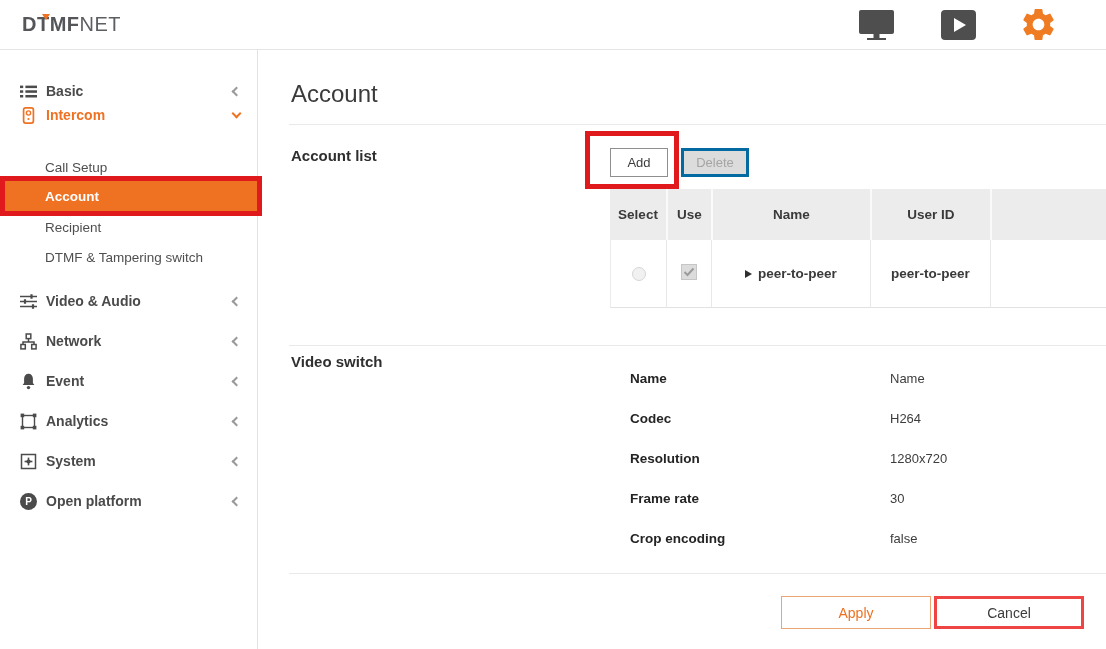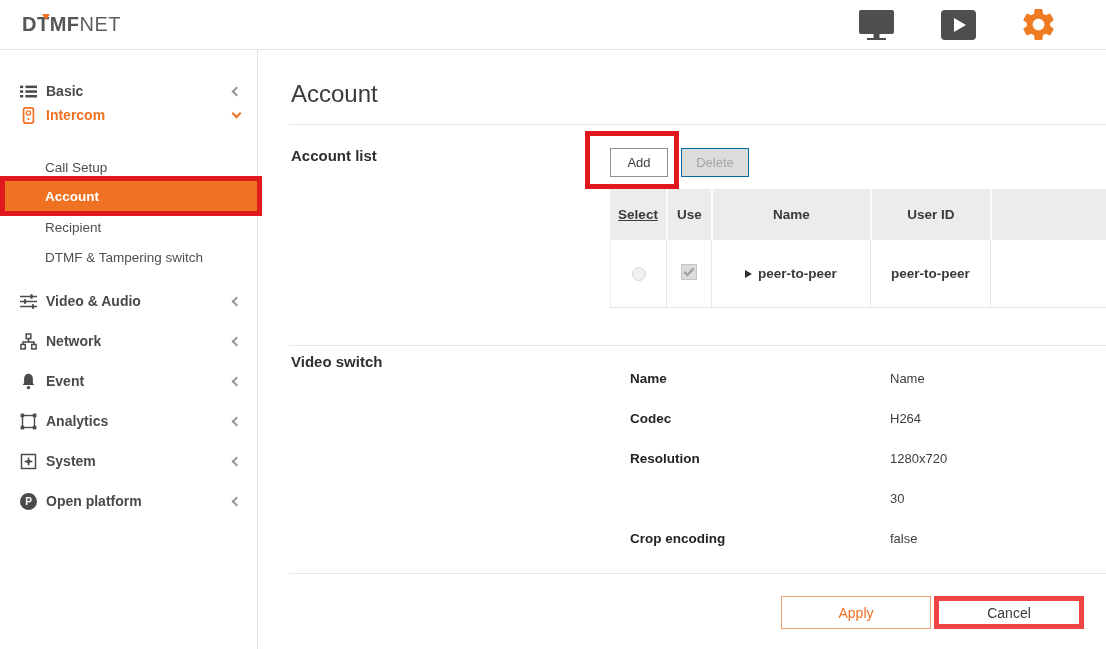--- a/index.html
+++ b/index.html
@@ -48,45 +48,45 @@
   .page-title { position:absolute; left:33px; top:30px; font-size:24px; font-weight:400; color:#3b3b3b; }
   .hline { position:absolute; left:31px; right:0; border-top:1px solid #e9e9e9; }
   .line1 { top:74px; } .line2 { top:295px; } .line3 { top:523px; }
   .section-label { position:absolute; left:33px; font-size:15px; font-weight:700; color:#2f2f2f; }
   .lbl-accounts { top:97px; } .lbl-vp { top:303px; }
 
   .add-wrap { position:absolute; left:352px; top:98px; width:58px; height:29px; }
   .btn { cursor:pointer; font-family:inherit; }
   .btn-add { width:58px; height:29px; background:#fff; border:1px solid #8f8f8f; font-size:13px; color:#3c3c3c; }
   .btn-delete { position:absolute; left:423px; top:98px; width:68px; height:29px;
-    background:#dcdcdc; border:1px solid #0369a1; font-size:13px; color:#a5a5a5; }
+    background:#dcdcdc; border:3px solid #0369a1; font-size:13px; color:#a5a5a5; }
 
   table.acct { position:absolute; left:352px; top:139px; border-collapse:separate; border-spacing:0; table-layout:fixed; }
   table.acct th { background:#ececec; height:51px; font-size:13.5px; font-weight:700; color:#3a3a3a;
     border-left:2px solid #fafafa; }
-  table.acct th:first-child { border-left:none;text-decoration:underline; }
+  table.acct th:first-child { border-left:none; }
   table.acct td { background:#fff; height:68px; text-align:center; vertical-align:middle;
     border-bottom:1px solid #e2e2e2; border-left:1px solid #e8e8e8; font-size:13.5px; font-weight:700; color:#3a3a3a; }
   table.acct td:first-child { border-left:1px solid #ececec; }
   .col-select{width:59px;} .col-use{width:48px;} .col-name{width:180px;} .col-uid{width:136px;} .col-extra{width:137px;}
 
   .radio { display:inline-block; width:14px; height:14px; border-radius:50%;
     background:#f1f1f1; border:1px solid #d6d6d6; vertical-align:middle; }
   .cell-name { display:inline-flex; align-items:center; gap:6px; }
   .tri-right { width:0; height:0; border-left:7px solid #2f2f2f;
     border-top:4.5px solid transparent; border-bottom:4.5px solid transparent; }
 
   .vp-row { position:absolute; left:372px; height:20px; display:flex; align-items:center; }
   .vp-label { font-size:13.5px; font-weight:700; color:#242424; width:260px; }
   .vp-value { position:absolute; left:260px; font-size:13px; font-weight:400; color:#3d3d3d; white-space:nowrap; }
 
   .btn-apply { position:absolute; left:523px; top:546px; width:150px; height:33px;
     background:#fff; border:1px solid #eda473; color:#ee7021; font-size:14px; }
   .btn-cancel { position:absolute; left:676px; top:546px; width:150px; height:33px;
-    background:#fff; border:5px solid #ef4444; color:#3c3c3c; font-size:14px; }
+    background:#fff; border:3px solid #ef4444; color:#3c3c3c; font-size:14px; }
 </style>
 </head>
 <body>
 
 <div class="screen">
 
   <header class="topbar">
     <div class="logo">
       <span class="logo-wise">DTMF</span><span class="logo-net">NET</span>
       <span class="logo-tri"></span>
@@ -305,20 +305,21 @@
     </div>
     <div class="vp-row" style="top:358px;">
       <span class="vp-label">Codec</span>
       <span class="vp-value">H264</span>
     </div>
     <div class="vp-row" style="top:398px;">
       <span class="vp-label">Resolution</span>
       <span class="vp-value">1280x720</span>
     </div>
     <div class="vp-row" style="top:438px;">
+      <span class="vp-label">Frame rate</span>
       <span class="vp-value">30</span>
     </div>
     <div class="vp-row" style="top:478px;">
       <span class="vp-label">Crop encoding</span>
       <span class="vp-value">false</span>
     </div>
 
     <div class="hline line3"></div>
 
     <button class="btn btn-apply">Apply</button>

